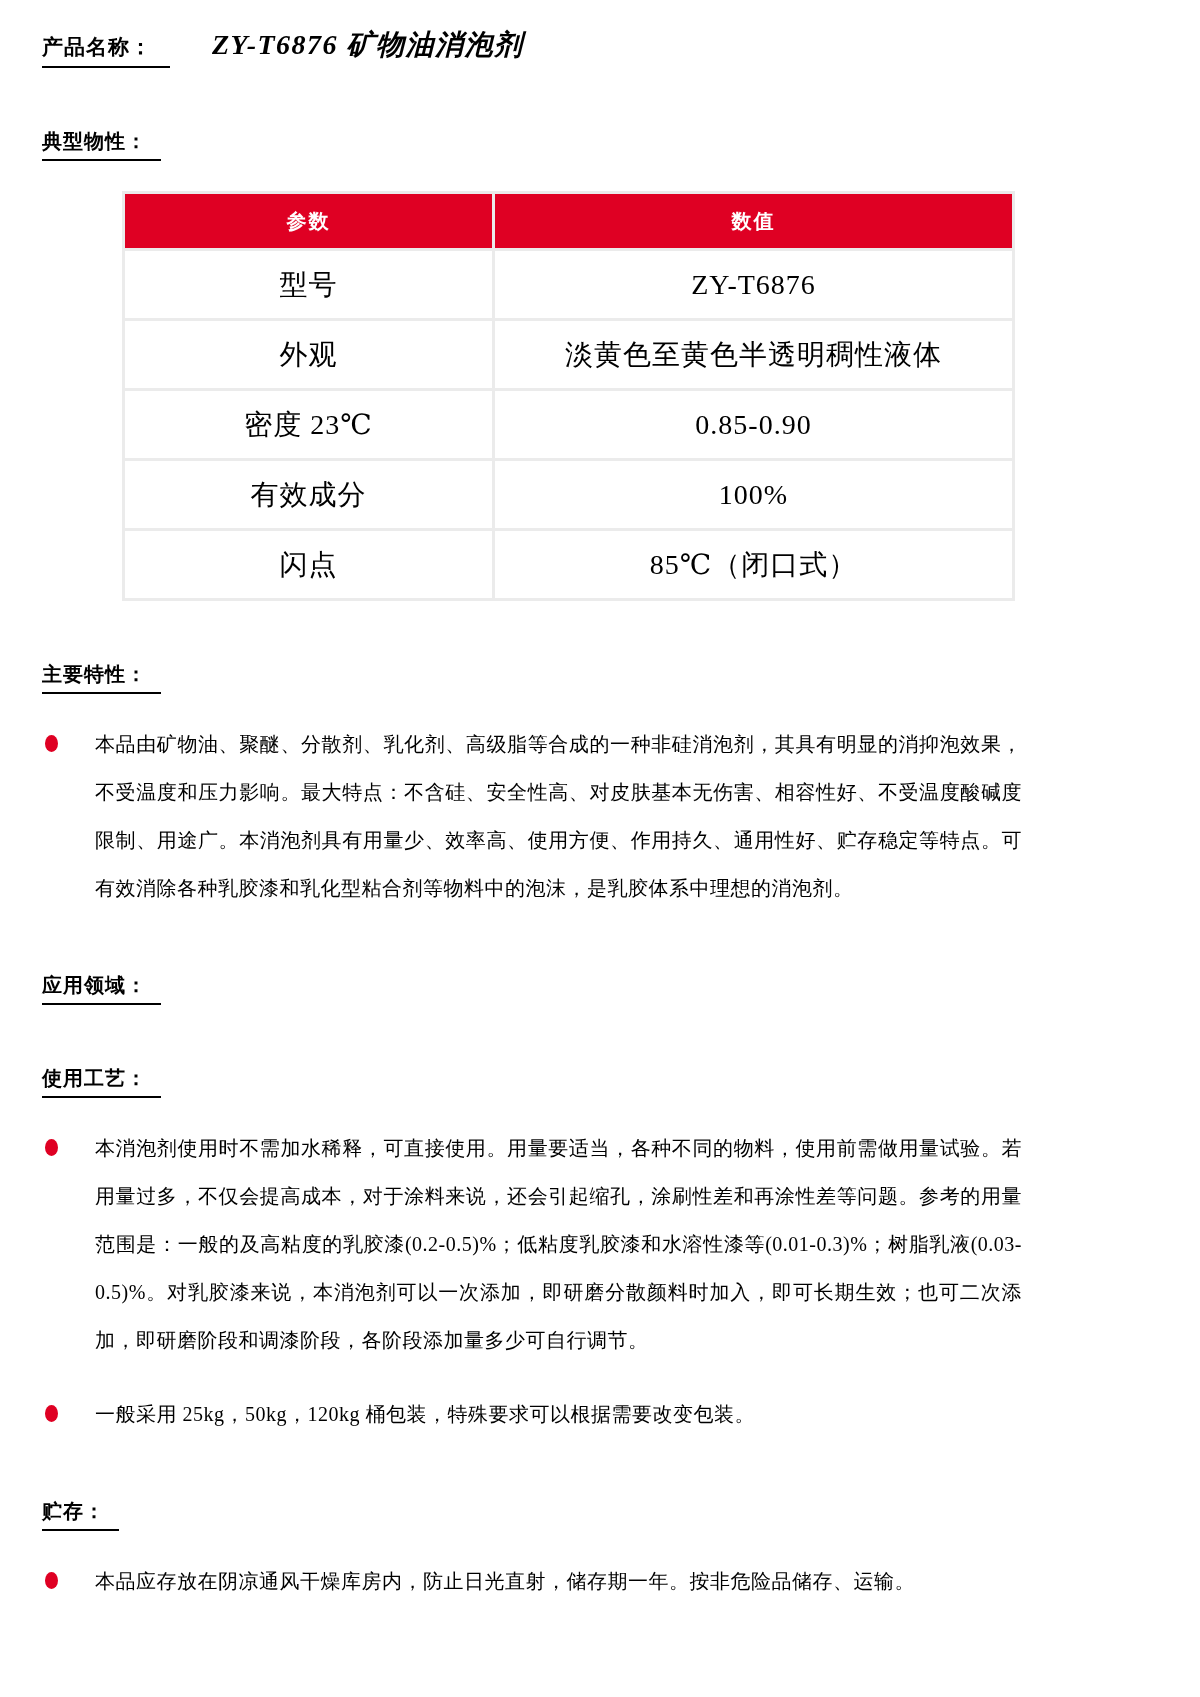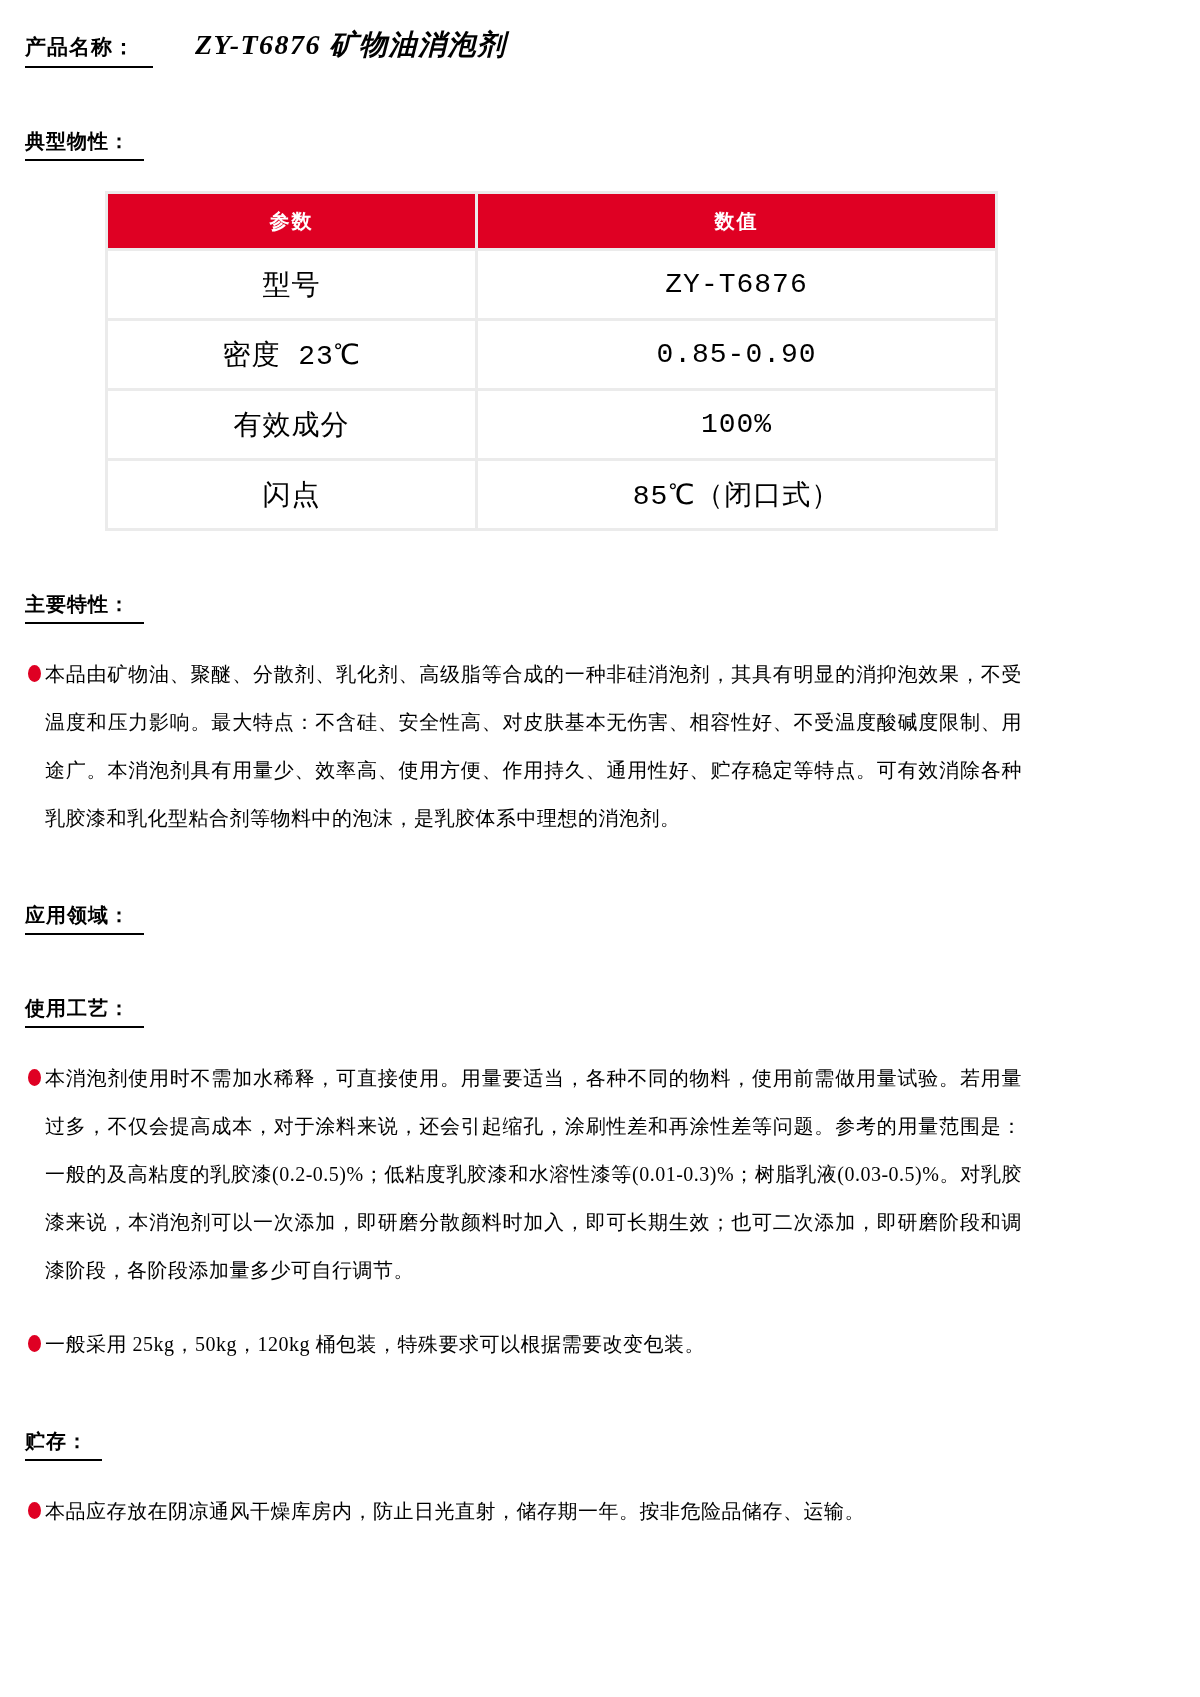--- a/index.html
+++ b/index.html
@@ -10,21 +10,21 @@
   body {
     width: 1200px;
     font-family: "Liberation Serif", "DejaVu Serif", serif;
     color: #000000;
   }
   .page {
     position: relative;
     width: 1052px;
     height: 1697px;
     box-sizing: border-box;
-    padding: 26px 30px 0 25px;
+    padding: 26px 30px 0 42px;
     overflow: hidden;
     background: #ffffff;
   }
 
   
   .title-row {
     display: flex;
     align-items: baseline;
   }
   .title-label {
@@ -52,21 +52,20 @@
     padding: 0 14px 4px 0;
   }
   .mt-head { margin-top: 60px; }
 
   
   .props-table {
     border-collapse: collapse;
     margin: 30px 0 0 80px;
     width: 890px;
     table-layout: fixed;
-    font-family: Liberation Mono, monospace;
   }
   .props-table col.c1 { width: 370px; }
   .props-table col.c2 { width: 520px; }
   .props-table th, .props-table td {
     border: 3px solid #ebebeb;
     text-align: center;
     vertical-align: middle;
   }
   .props-table th {
     background: #df0023;
@@ -90,21 +89,21 @@
   .bullet {
     flex: none;
     width: 13px;
     height: 17px;
     border-radius: 50%;
     background: #df0023;
     margin: 15px 0 0 3px;
   }
   .bullet-text {
     flex: 1;
-    margin-left: 4px;
+    margin-left: 37px;
     font-size: 20px;
     line-height: 48px;
     letter-spacing: 0.5px;
     text-align: justify;
   }
 </style>
 </head>
 <body>
 
 <div class="page">
@@ -126,20 +125,24 @@
     <thead>
       <tr>
         <th>参数</th>
         <th>数值</th>
       </tr>
     </thead>
     <tbody>
       <tr>
         <td>型号</td>
         <td>ZY-T6876</td>
+      </tr>
+      <tr>
+        <td>外观</td>
+        <td>淡黄色至黄色半透明稠性液体</td>
       </tr>
       <tr>
         <td>密度 23℃</td>
         <td>0.85-0.90</td>
       </tr>
       <tr>
         <td>有效成分</td>
         <td>100%</td>
       </tr>
       <tr>

